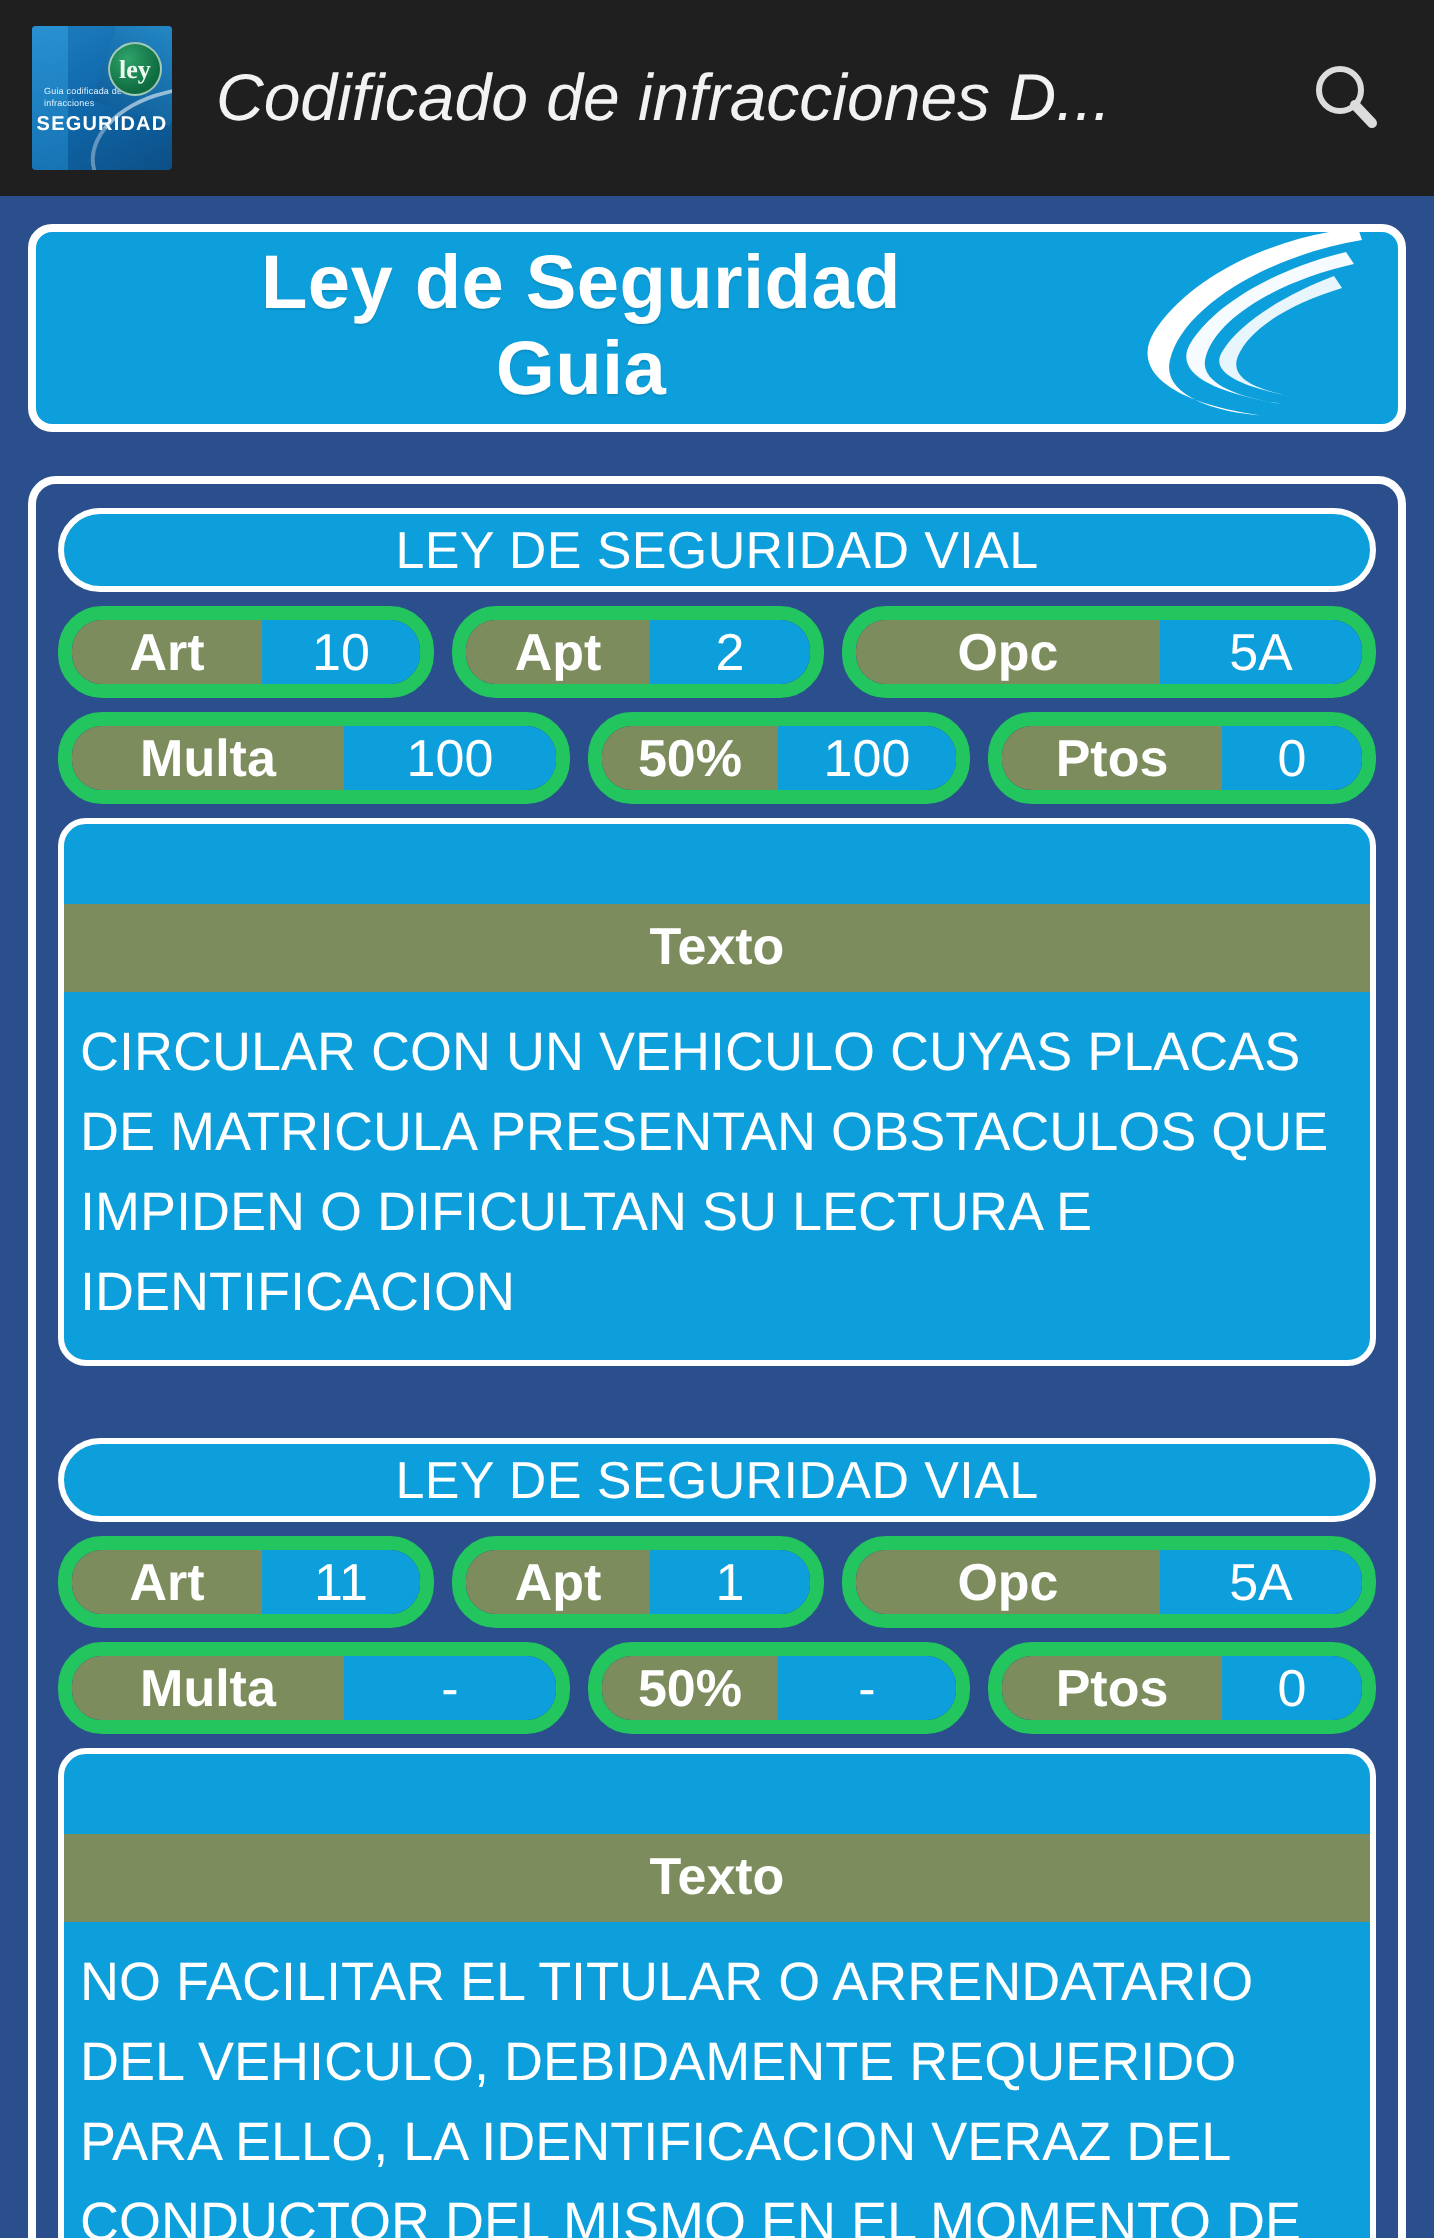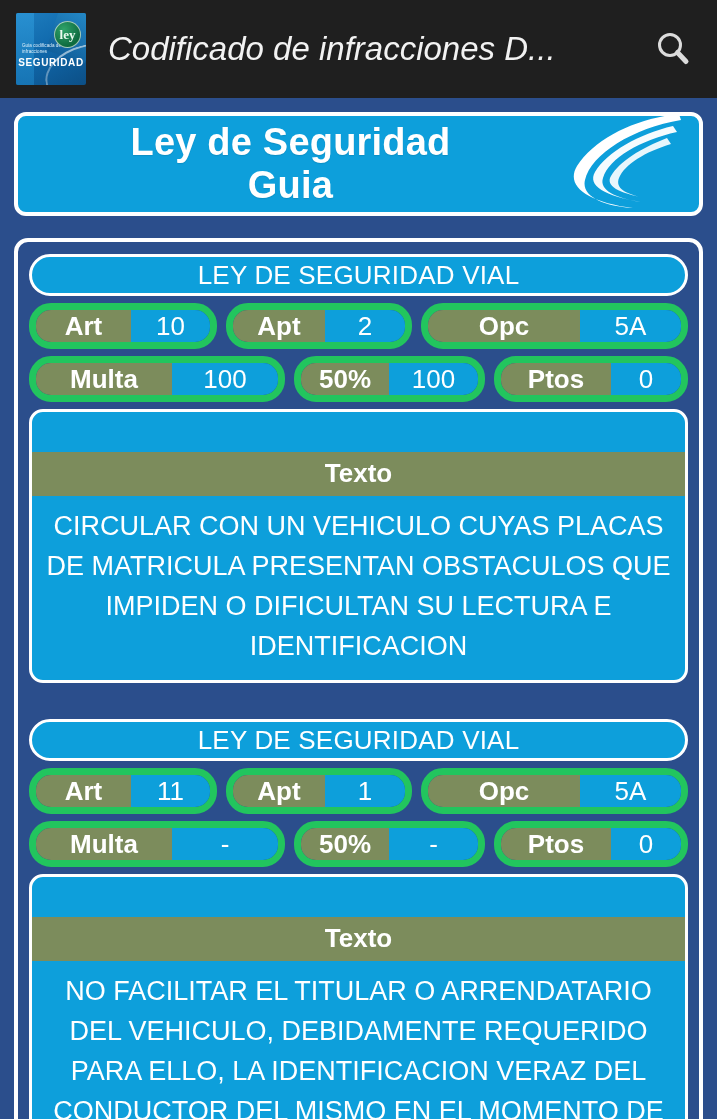--- a/index.html
+++ b/index.html
@@ -209,21 +209,21 @@
     font-size: 26px;
     font-weight: bold;
     text-align: center;
     padding: 6px 0 7px 0;
     margin-top: 40px;
   }
   .texto-body {
     color: #ffffff;
     font-size: 27px;
     line-height: 40px;
-    text-align: center;
+    text-align: left;
     padding: 10px 8px 14px 8px;
   }
 </style>
 </head>
 <body>
 
 <div class="appbar">
 
   <div class="app-icon">
     <div class="stripe-a"></div>

